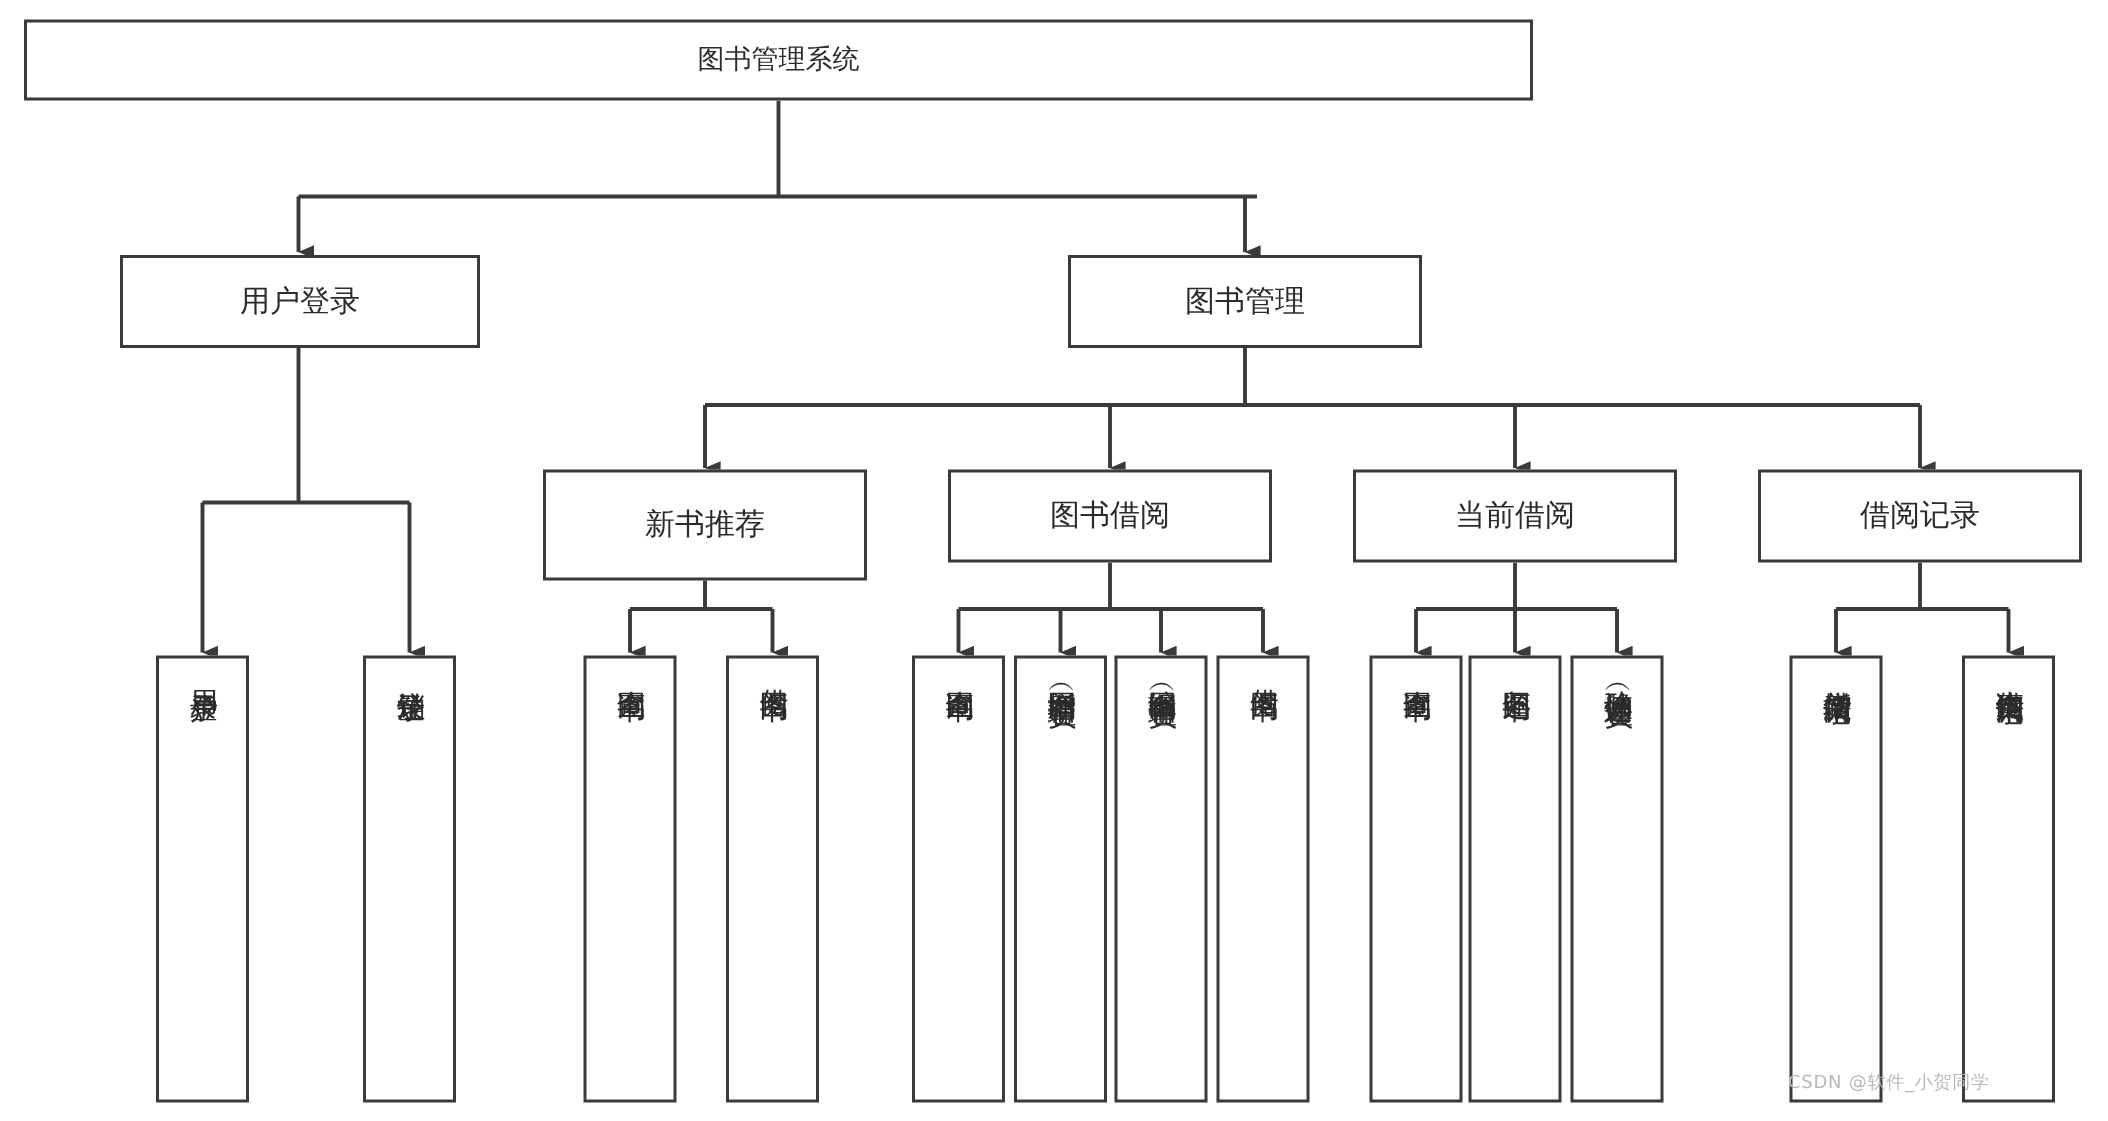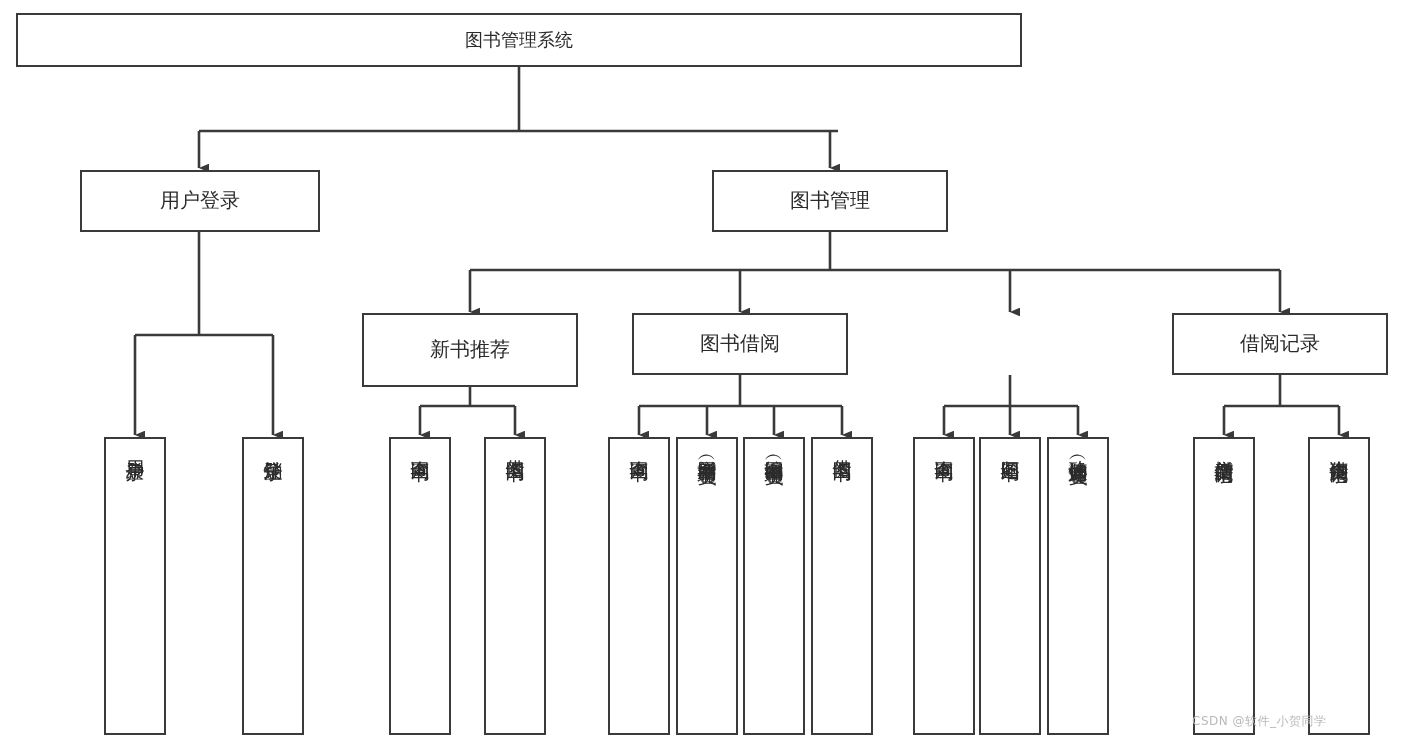--- a/index.html
+++ b/index.html
@@ -134,20 +134,23 @@
   <div class="node h lvl2" style="left:712px; top:170px; width:236px; height:62px;">
     <span class="lbl">图书管理</span>
   </div>
 
   <div class="node h lvl3" style="left:362px; top:313px; width:216px; height:74px;">
     <span class="lbl">新书推荐</span>
   </div>
   <div class="node h lvl3" style="left:632px; top:313px; width:216px; height:62px;">
     <span class="lbl">图书借阅</span>
   </div>
+  <div class="node h lvl3" style="left:902px; top:313px; width:216px; height:62px;">
+    <span class="lbl">当前借阅</span>
+  </div>
   <div class="node h lvl3" style="left:1172px; top:313px; width:216px; height:62px;">
     <span class="lbl">借阅记录</span>
   </div>
 
   <div class="node v leaf" style="left:104px; top:437px; width:62px; height:298px;">
     <span class="lbl">用户登录</span>
   </div>
   <div class="node v leaf" style="left:242px; top:437px; width:62px; height:298px;">
     <span class="lbl">注销登录</span>
   </div>

